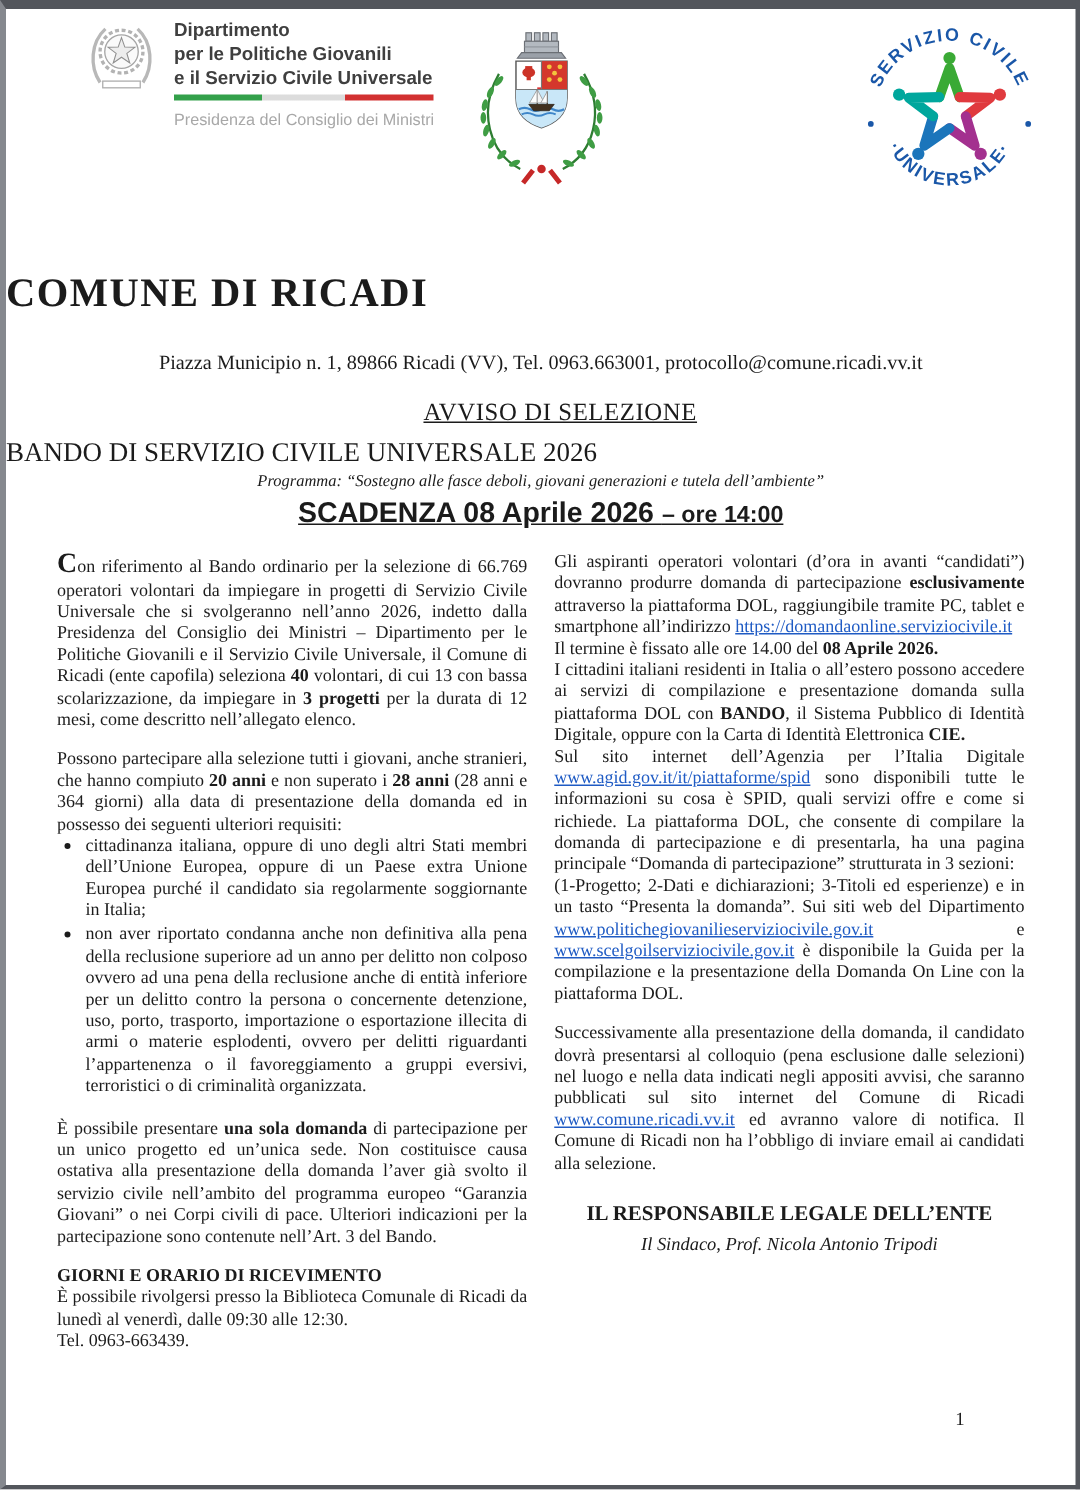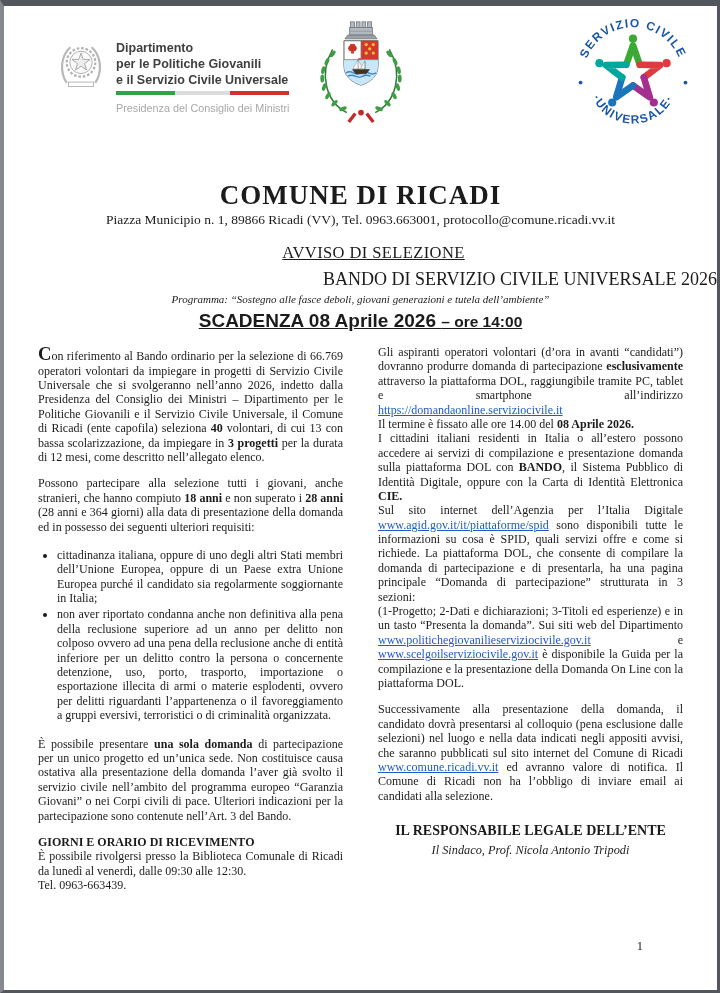--- a/index.html
+++ b/index.html
@@ -2,48 +2,48 @@
 <html><head>
 <meta charset="utf-8">
 <style>
   html,body{margin:0;padding:0;background:#e8e8e8;}
   .page{position:relative;width:720px;height:993px;margin:0 auto;background:#ffffff;
         box-sizing:border-box;border-top:6px solid #53565c;border-left:4px solid #85888e;
         border-right:3px solid #53565c;border-bottom:3px solid #53565c;
         font-family:"Liberation Serif",serif;color:#1b1b1b;overflow:hidden;}
   
   .hdr{position:relative;height:132px;padding:10px 26px 0 28px;}
-  .dept{position:absolute;left:52px;top:32px;display:flex;gap:10px;width:240px;}
+  .dept{position:absolute;left:52px;top:4px;display:flex;gap:10px;width:240px;}
   .dept-text{padding-top:2px;}
   .dept-line{display:block;font-family:"Liberation Sans",sans-serif;font-weight:bold;
              font-size:12.5px;line-height:1.28;color:#3f3f3f;}
   .flag-rule{height:3.5px;margin:3px 0 3px;
              background:linear-gradient(to right,#33a04a 0 34%,#dcdcdc 34% 66%,#d23131 66% 100%);}
   .dept-sub{font-family:Liberation Sans, sans-serif;font-size:10.8px;color:#a8a8a8;white-space:nowrap;text-align:center;}
   .crest{position:absolute;left:50%;top:8px;transform:translateX(-50%);}
   .sculogo{position:absolute;right:22px;top:6px;}
   
-  .title{text-align:center;margin-top:32px;font-size:27px;font-weight:bold;letter-spacing:1px;}
-  .address{text-align:center;margin-top:1px;font-size:13.5px;}
+  .title{text-align:left;margin-top:32px;font-size:27px;font-weight:bold;letter-spacing:1px;}
+  .address{text-align:center;margin-top:23px;font-size:13.5px;}
   .h1{text-align:center;margin-top:15px;font-size:16.5px;letter-spacing:.4px;text-decoration:underline;margin-left:26px;}
-  .h2{text-align:right;margin-top:6px;font-size:18px;}
+  .h2{text-align:left;margin-top:6px;font-size:18px;}
   .program{text-align:center;margin-top:3px;font-size:11px;font-style:italic;}
   .deadline{text-align:center;margin-top:5px;font-family:"Liberation Sans",sans-serif;
             font-weight:bold;font-size:19px;text-decoration:underline;}
   .deadline .time{font-size:15.5px;}
   
-  .cols{display:flex;gap:35px;padding:13px 34px 0 34px;}
+  .cols{display:flex;gap:18px;padding:13px 34px 0 34px;}
   .col{width:50%;font-size:12px;line-height:1.2;text-align:justify;}
   .col p{margin:0;}
   .b{font-weight:bold;}
   .dropcap{font-weight:bold;font-size:1.55em;line-height:1;}
   .doclink{color:#1f5bc4;text-decoration:underline;cursor:pointer;}
   .sec-head{margin:0;}
   .gap{height:12px;}
-  ul.reqs{margin:14px 0 0 0;padding-left:19px;}
+  ul.reqs{margin:0 0 0 0;padding-left:19px;}
   ul.reqs li{margin:0 0 2px 0;text-align:justify;}
   .signature{margin-top:20px;text-align:center;}
   .sig-title{font-weight:bold;font-size:14px;}
   .sig-name{font-style:italic;font-size:12.3px;margin-top:3px;}
   .page-num{position:absolute;right:74px;bottom:36px;font-size:12.5px;}
 </style>
 </head>
 <body>
 
 <div class="page">
@@ -157,21 +157,21 @@
   <div class="h1">AVVISO DI SELEZIONE</div>
   <div class="h2">BANDO DI SERVIZIO CIVILE UNIVERSALE 2026</div>
   <div class="program">Programma: “Sostegno alle fasce deboli, giovani generazioni e tutela dell’ambiente”</div>
   <div class="deadline"><span>SCADENZA 08 Aprile 2026 </span><span class="time">– ore 14:00</span></div>
 
   <div class="cols">
 
     <div class="col">
       <p><span class="dropcap">C</span><span>on riferimento al Bando ordinario per la selezione di 66.769 operatori volontari da impiegare in progetti di Servizio Civile Universale che si svolgeranno nell’anno 2026, indetto dalla Presidenza del Consiglio dei Ministri – Dipartimento per le Politiche Giovanili e il Servizio Civile Universale, il Comune di Ricadi (ente capofila) seleziona </span><span class="b">40</span><span> volontari, di cui 13 con bassa scolarizzazione, da impiegare in </span><span class="b">3 progetti</span><span> per la durata di 12 mesi, come descritto nell’allegato elenco.</span></p>
       <div class="gap"></div>
-      <p><span>Possono partecipare alla selezione tutti i giovani, anche stranieri, che hanno compiuto </span><span class="b">18 anni</span><span> e non superato i </span><span class="b">28 anni</span><span> (28 anni e 364 giorni) alla data di presentazione della domanda ed in possesso dei seguenti ulteriori requisiti:</span></p>
+      <p><span>Possono partecipare alla selezione tutti i giovani, anche stranieri, che hanno compiuto </span><span class="b">20 anni</span><span> e non superato i </span><span class="b">28 anni</span><span> (28 anni e 364 giorni) alla data di presentazione della domanda ed in possesso dei seguenti ulteriori requisiti:</span></p>
       <ul class="reqs">
         <li>cittadinanza italiana, oppure di uno degli altri Stati membri dell’Unione Europea, oppure di un Paese extra Unione Europea purché il candidato sia regolarmente soggiornante in Italia;</li>
         <li>non aver riportato condanna anche non definitiva alla pena della reclusione superiore ad un anno per delitto non colposo ovvero ad una pena della reclusione anche di entità inferiore per un delitto contro la persona o concernente detenzione, uso, porto, trasporto, importazione o esportazione illecita di armi o materie esplodenti, ovvero per delitti riguardanti l’appartenenza o il favoreggiamento a gruppi eversivi, terroristici o di criminalità organizzata.</li>
       </ul>
       <div class="gap"></div>
       <p><span>È possibile presentare </span><span class="b">una sola domanda</span><span> di partecipazione per un unico progetto ed un’unica sede. Non costituisce causa ostativa alla presentazione della domanda l’aver già svolto il servizio civile nell’ambito del programma europeo “Garanzia Giovani” o nei Corpi civili di pace. Ulteriori indicazioni per la partecipazione sono contenute nell’Art. 3 del Bando.</span></p>
       <div class="gap"></div>
       <p class="sec-head b">GIORNI E ORARIO DI RICEVIMENTO</p>
       <p><span>È possibile rivolgersi presso la Biblioteca Comunale di Ricadi da lunedì al venerdì, dalle 09:30 alle 12:30.</span><br><span>Tel. 0963-663439.</span></p>
     </div>

